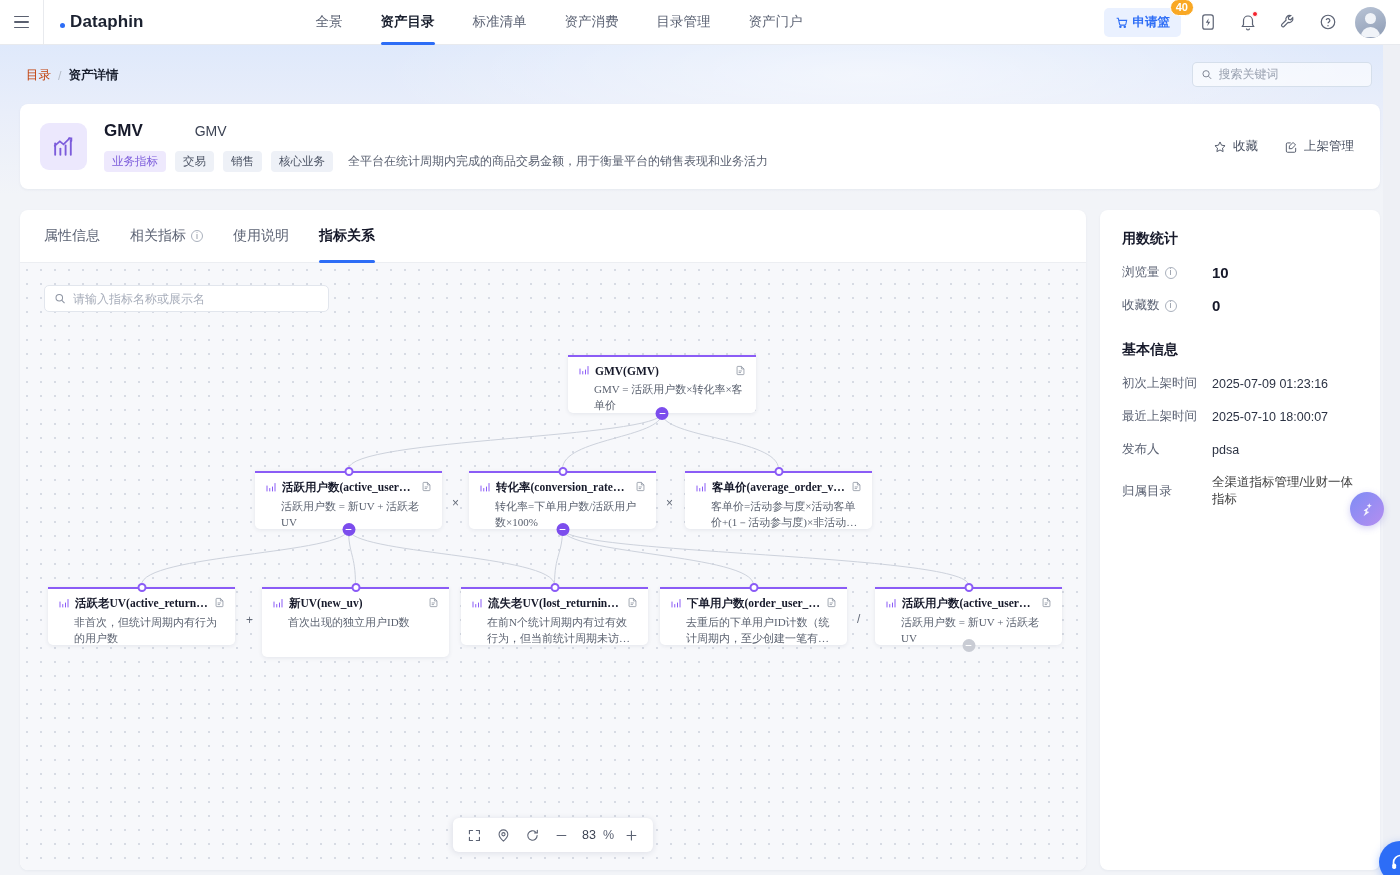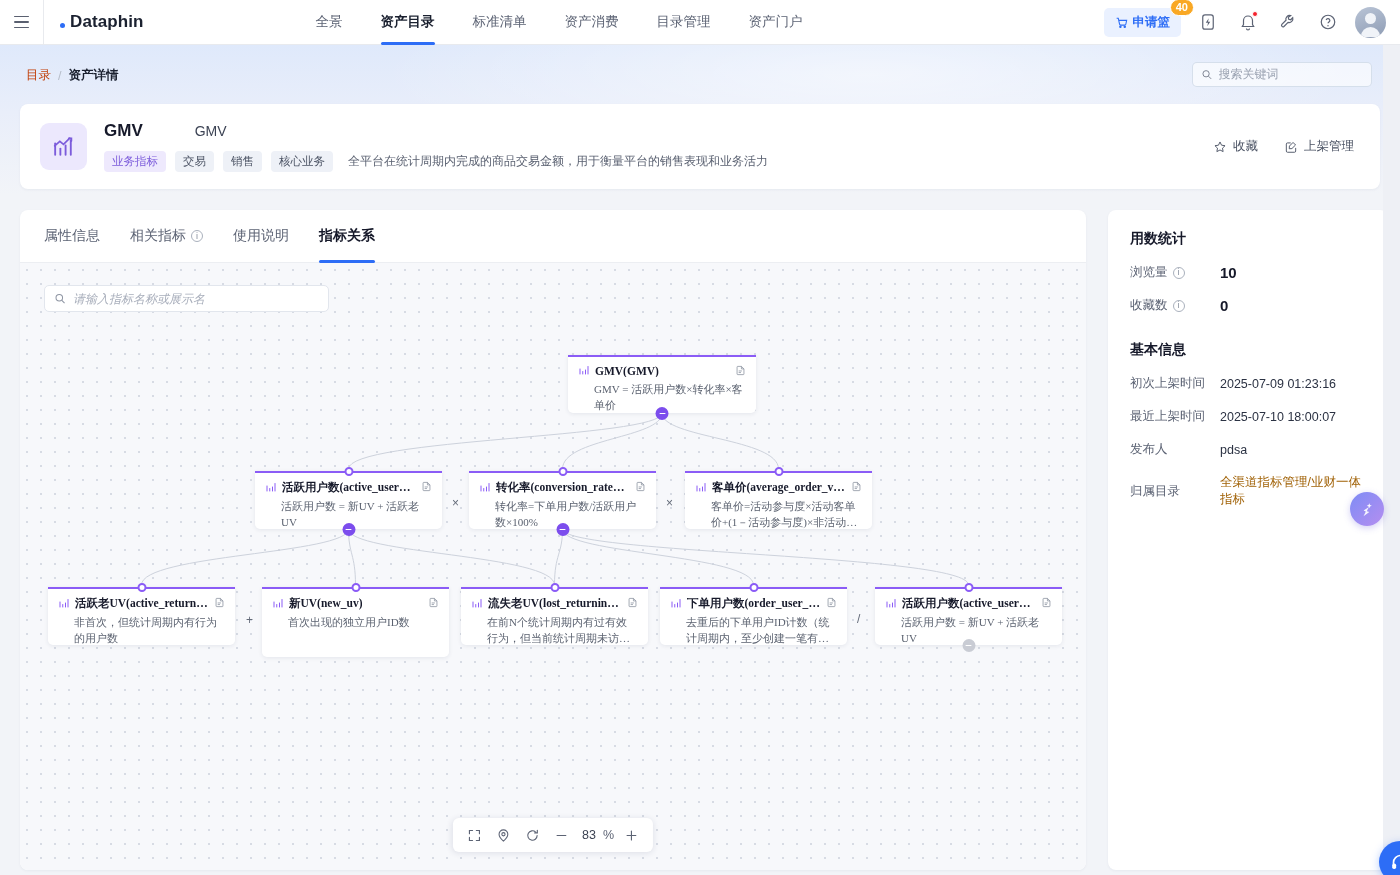--- a/index.html
+++ b/index.html
@@ -152,21 +152,21 @@
     background-size: 14px 14px;
     overflow:hidden;
   }
   .graph-search {
     position:absolute; top:22px; left:24px; width:285px; height:27px;
     background:#fff; border:1px solid #e2e6ed; border-radius:5px;
     display:flex; align-items:center; gap:7px; padding:0 9px; z-index:8;
   }
   .graph-search input {
     border:none; outline:none; background:transparent; font-size:12px;
-    color:#3b4252; width:100%; font-family:inherit;font-style:italic;
+    color:#3b4252; width:100%; font-family:inherit;
   }
   .graph-search input::placeholder{ color:#a8aebb; }
 
   svg.edges { position:absolute; inset:0; width:100%; height:100%; pointer-events:none; z-index:1; }
 
   
   .node {
     position:absolute; background:#fff; border-radius:0 0 5px 5px;
     box-shadow:0 1px 4px rgba(30,45,80,.09); z-index:3; overflow:visible;
     border-top:2.5px solid #8b5cf6;
@@ -211,31 +211,30 @@
     color:#5c6374; cursor:pointer; border-radius:4px;
   }
   .zb-val { font-size:12.5px; color:#3b4252; min-width:24px; text-align:center; cursor:text;}
   .zb-pct { font-size:12.5px; color:#5c6374; margin-right:2px;}
 
   
   .side-panel {
     position:absolute; top:210px; left:1100px; width:280px; height:660px;
     background:#fff; border-radius:8px; box-shadow:0 1px 3px rgba(28,44,80,.05);
     padding: 20px 22px;
-    margin-left: 8px;
   }
   .sp-title { font-size:14px; font-weight:700; color:#16192a; }
   .sp-row { display:flex; align-items:center; margin-top:16px; }
   .sp-label {
     font-size:12.5px; color:#5c6374; display:flex; align-items:center; gap:5px;
     width:90px; flex:none;
   }
   .sp-stat { font-size:15px; font-weight:700; color:#16192a; }
   .sp-val { font-size:12.5px; color:#2b3243; }
-  .sp-val.muted { color:#a16207; }
+  .sp-val.muted { color:#404040; }
   .sp-section2 { margin-top:27px; }
   .info-icon {
     width:12px; height:12px; border-radius:50%; border:1px solid #aab1bd;
     font-size:9px; color:#8a919f; display:inline-flex; align-items:center;
     justify-content:center; line-height:1; font-style:normal; cursor:pointer;
   }
 
   
   .fab-ai {
     position:absolute; top:492px; left:1350px; width:34px; height:34px;

